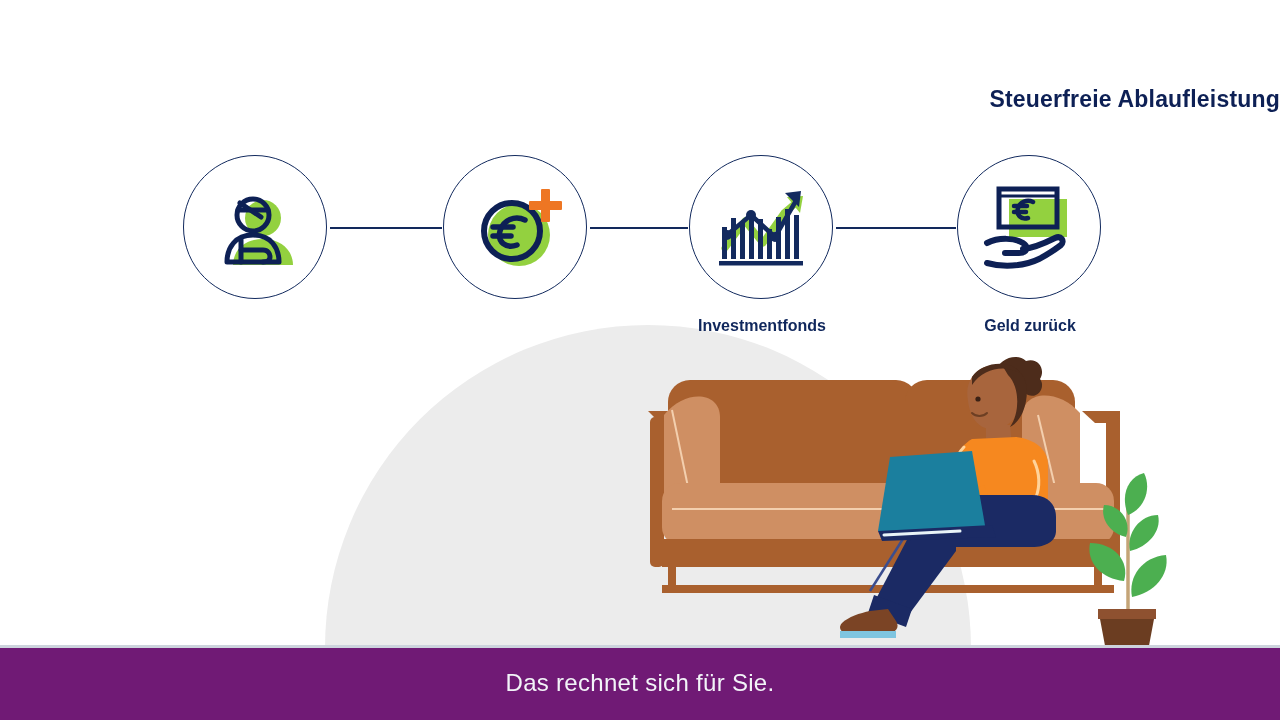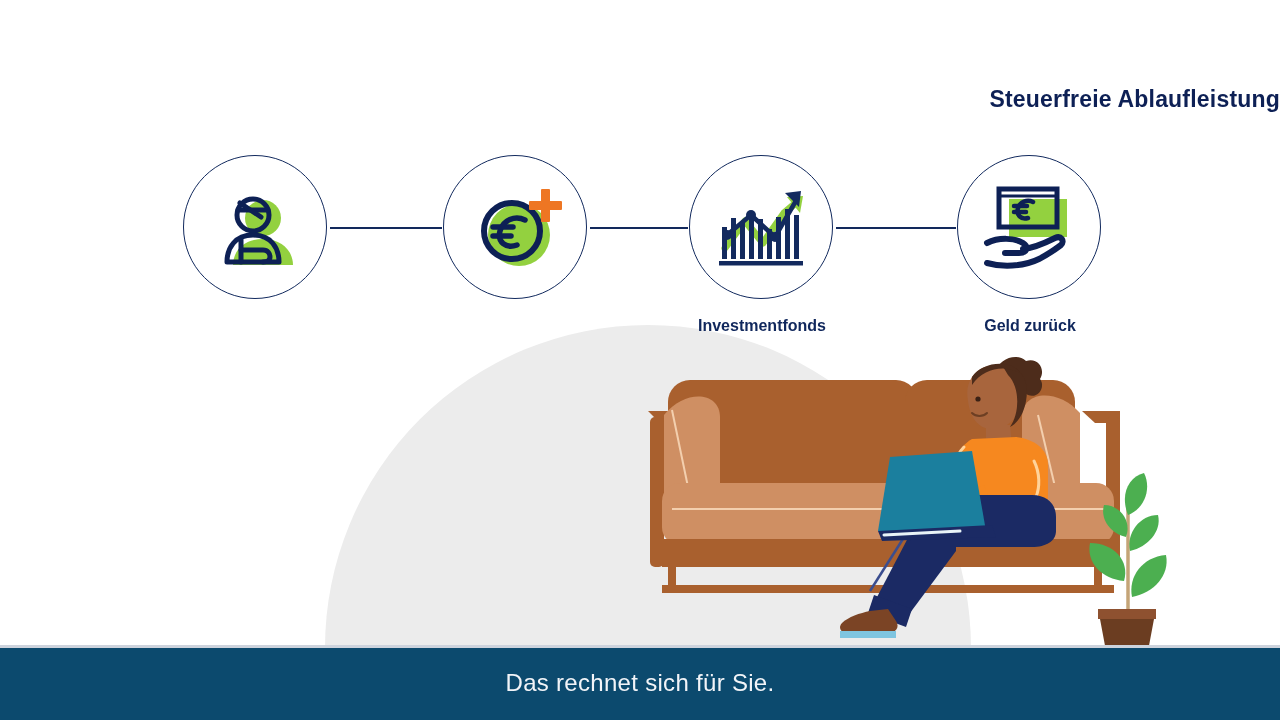--- a/index.html
+++ b/index.html
@@ -101,21 +101,21 @@
     height: 300px;
   }
 
   
   .caption-bar {
     position: absolute;
     left: 0;
     top: 648px;
     width: 1280px;
     height: 72px;
-    background: #0c4a6e;
+    background: #701a75;
   }
   .caption-text {
     position: absolute;
     left: 0;
     top: 21px;
     width: 1280px;
     text-align: center;
     color: #f2f4f8;
     font-size: 24px;
     letter-spacing: 0.3px;

